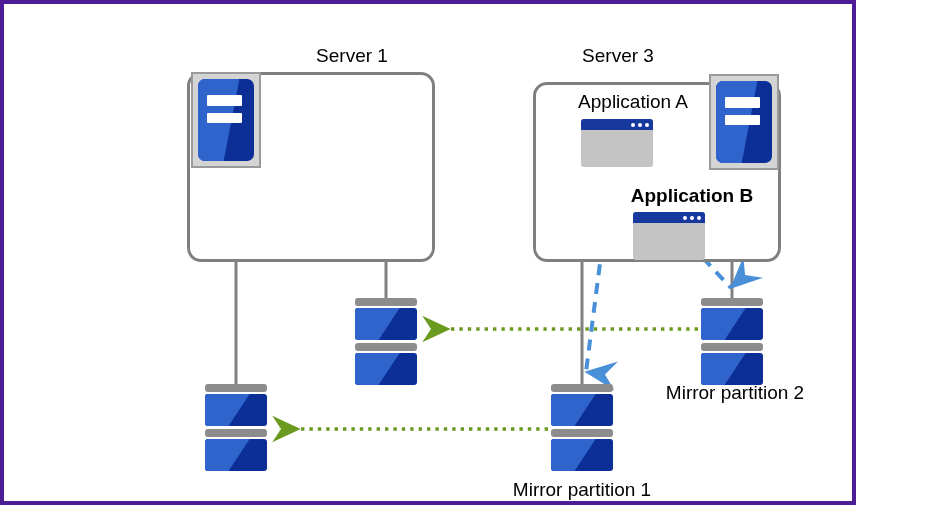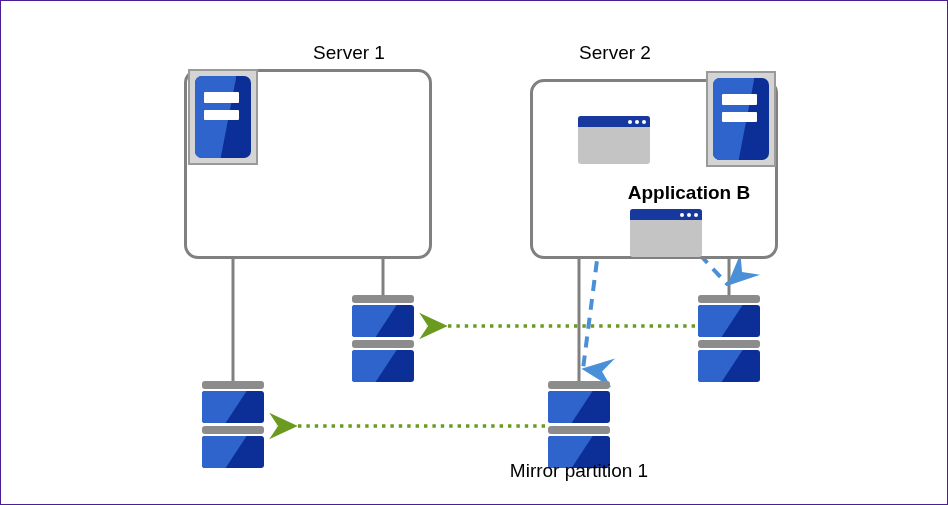--- a/index.html
+++ b/index.html
@@ -2,24 +2,24 @@
 <html><head>
 <meta charset="utf-8">
 <style>
   html, body {
     margin: 0;
     padding: 0;
     background: #ffffff;
   }
   #canvas {
     position: relative;
-    width: 948px;
+    width: 856px;
     height: 505px;
     background: #ffffff;
-    border: 1px solid #4c1d95;
+    border: 4px solid #4c1d95;
     box-sizing: border-box;
     overflow: hidden;
     font-family: "Liberation Sans", sans-serif;
   }
 
   
   .label {
     position: absolute;
     color: #000000;
     font-size: 19px;
@@ -174,31 +174,32 @@
 
   <div class="server-box" style="left:183px; top:68px; width:248px; height:190px;"></div>
 
   <div class="tower" style="left:187px; top:68px; width:70px; height:96px;">
     <div class="tower-body">
       <div class="tower-bar b1"></div>
       <div class="tower-bar b2"></div>
     </div>
   </div>
 
-  <div class="label center" style="left:614px; top:42px;">Server 2</div>
+  <div class="label center" style="left:614px; top:42px;">Server 3</div>
 
   <div class="server-box" style="left:529px; top:78px; width:248px; height:180px;"></div>
 
   <div class="tower" style="left:705px; top:70px; width:70px; height:96px;">
     <div class="tower-body">
       <div class="tower-bar b1"></div>
       <div class="tower-bar b2"></div>
     </div>
   </div>
 
+  <div class="label center" style="left:629px; top:88px;">Application A</div>
   <div class="appwin" style="left:577px; top:115px;">
     <div class="appwin-title">
       <span class="appwin-dot"></span>
       <span class="appwin-dot"></span>
       <span class="appwin-dot"></span>
     </div>
   </div>
 
   <div class="label center" style="left:688px; top:182px;font-weight:bold;">Application B</div>
   <div class="appwin" style="left:629px; top:208px;">
@@ -222,23 +223,24 @@
     <div class="disk-bar"></div>
     <div class="disk-block"></div>
   </div>
 
   <div class="disk" style="left:547px; top:380px;">
     <div class="disk-bar"></div>
     <div class="disk-block"></div>
     <div class="disk-bar"></div>
     <div class="disk-block"></div>
   </div>
-  <div class="label center" style="left:578px; top:460px;">Mirror partition 1</div>
+  <div class="label center" style="left:578px; top:476px;">Mirror partition 1</div>
 
   <div class="disk" style="left:697px; top:294px;">
     <div class="disk-bar"></div>
     <div class="disk-block"></div>
     <div class="disk-bar"></div>
     <div class="disk-block"></div>
   </div>
+  <div class="label center" style="left:731px; top:379px;">Mirror partition 2</div>
 
 
 </div>
 
 </body></html>

